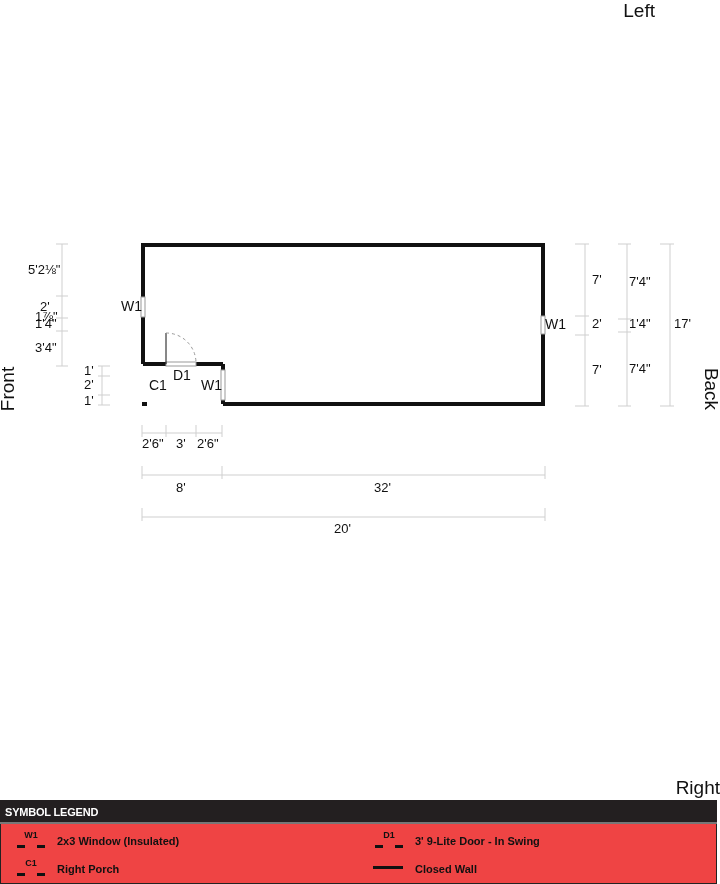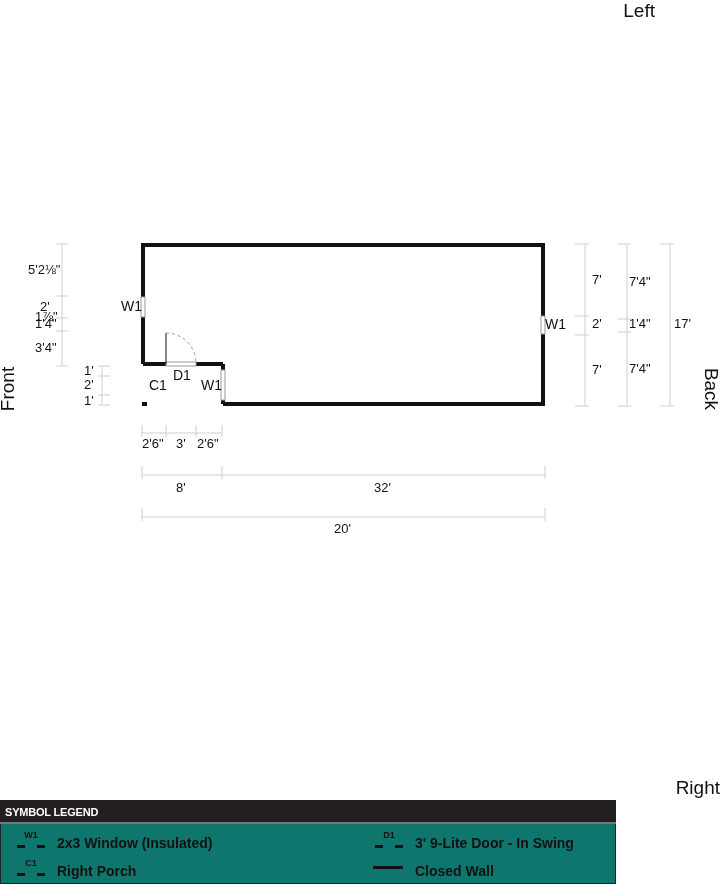--- a/index.html
+++ b/index.html
@@ -5,24 +5,24 @@
   html,body{margin:0;padding:0;background:#fff;}
   body{width:720px;height:884px;position:relative;overflow:hidden;font-family:"Liberation Sans",sans-serif;color:#111;}
   .side-label{position:absolute;font-size:19px;color:#111;}
   #lbl-left{left:0;width:655px;top:0;text-align:right;}
   #lbl-right{left:0;width:720px;top:757px;text-align:right;margin-top:20px;}
   #lbl-front{left:-14px;top:378px;transform:rotate(-90deg);}
   #lbl-back{left:690px;top:378px;transform:rotate(90deg);}
   svg#plan{position:absolute;left:0;top:0;}
   .dim{position:absolute;font-size:13px;color:#111;white-space:nowrap;}
   .tag{position:absolute;font-size:14px;color:#111;}
-  .legend{position:absolute;left:0;top:800px;width:616px;height:84px;background:#0f766e;}
+  .legend{position:absolute;left:0;top:800px;width:717px;height:84px;background:#ef4444;}
   .legend-head{height:22px;background:#231f20;color:#fff;font-weight:bold;font-size:11px;line-height:24px;padding-left:5px;letter-spacing:-0.2px;border-bottom:2px solid #777;}
   .legend-body{position:absolute;left:0;right:0;top:24px;bottom:0;border:1px solid #222;border-top:none;}
-  .legend-item{position:absolute;font-size:14px;font-weight:bold;}
+  .legend-item{position:absolute;font-size:11px;font-weight:bold;}
   .sym{position:absolute;width:28px;height:20px;}
   .sym .code{position:absolute;left:0;width:28px;top:0;text-align:center;font-size:9px;font-weight:bold;}
   .sym .bar{position:absolute;left:0;width:28px;top:15px;height:3px;background:linear-gradient(to right,#111 0,#111 8px,transparent 8px,transparent 20px,#111 20px,#111 28px);}
   .sym .wallbar{position:absolute;left:0;width:30px;top:8px;height:3px;background:#111;}
 </style>
 </head>
 <body>
 
 <div class="side-label" id="lbl-left">Left</div>
 <div class="side-label" id="lbl-right">Right</div>

